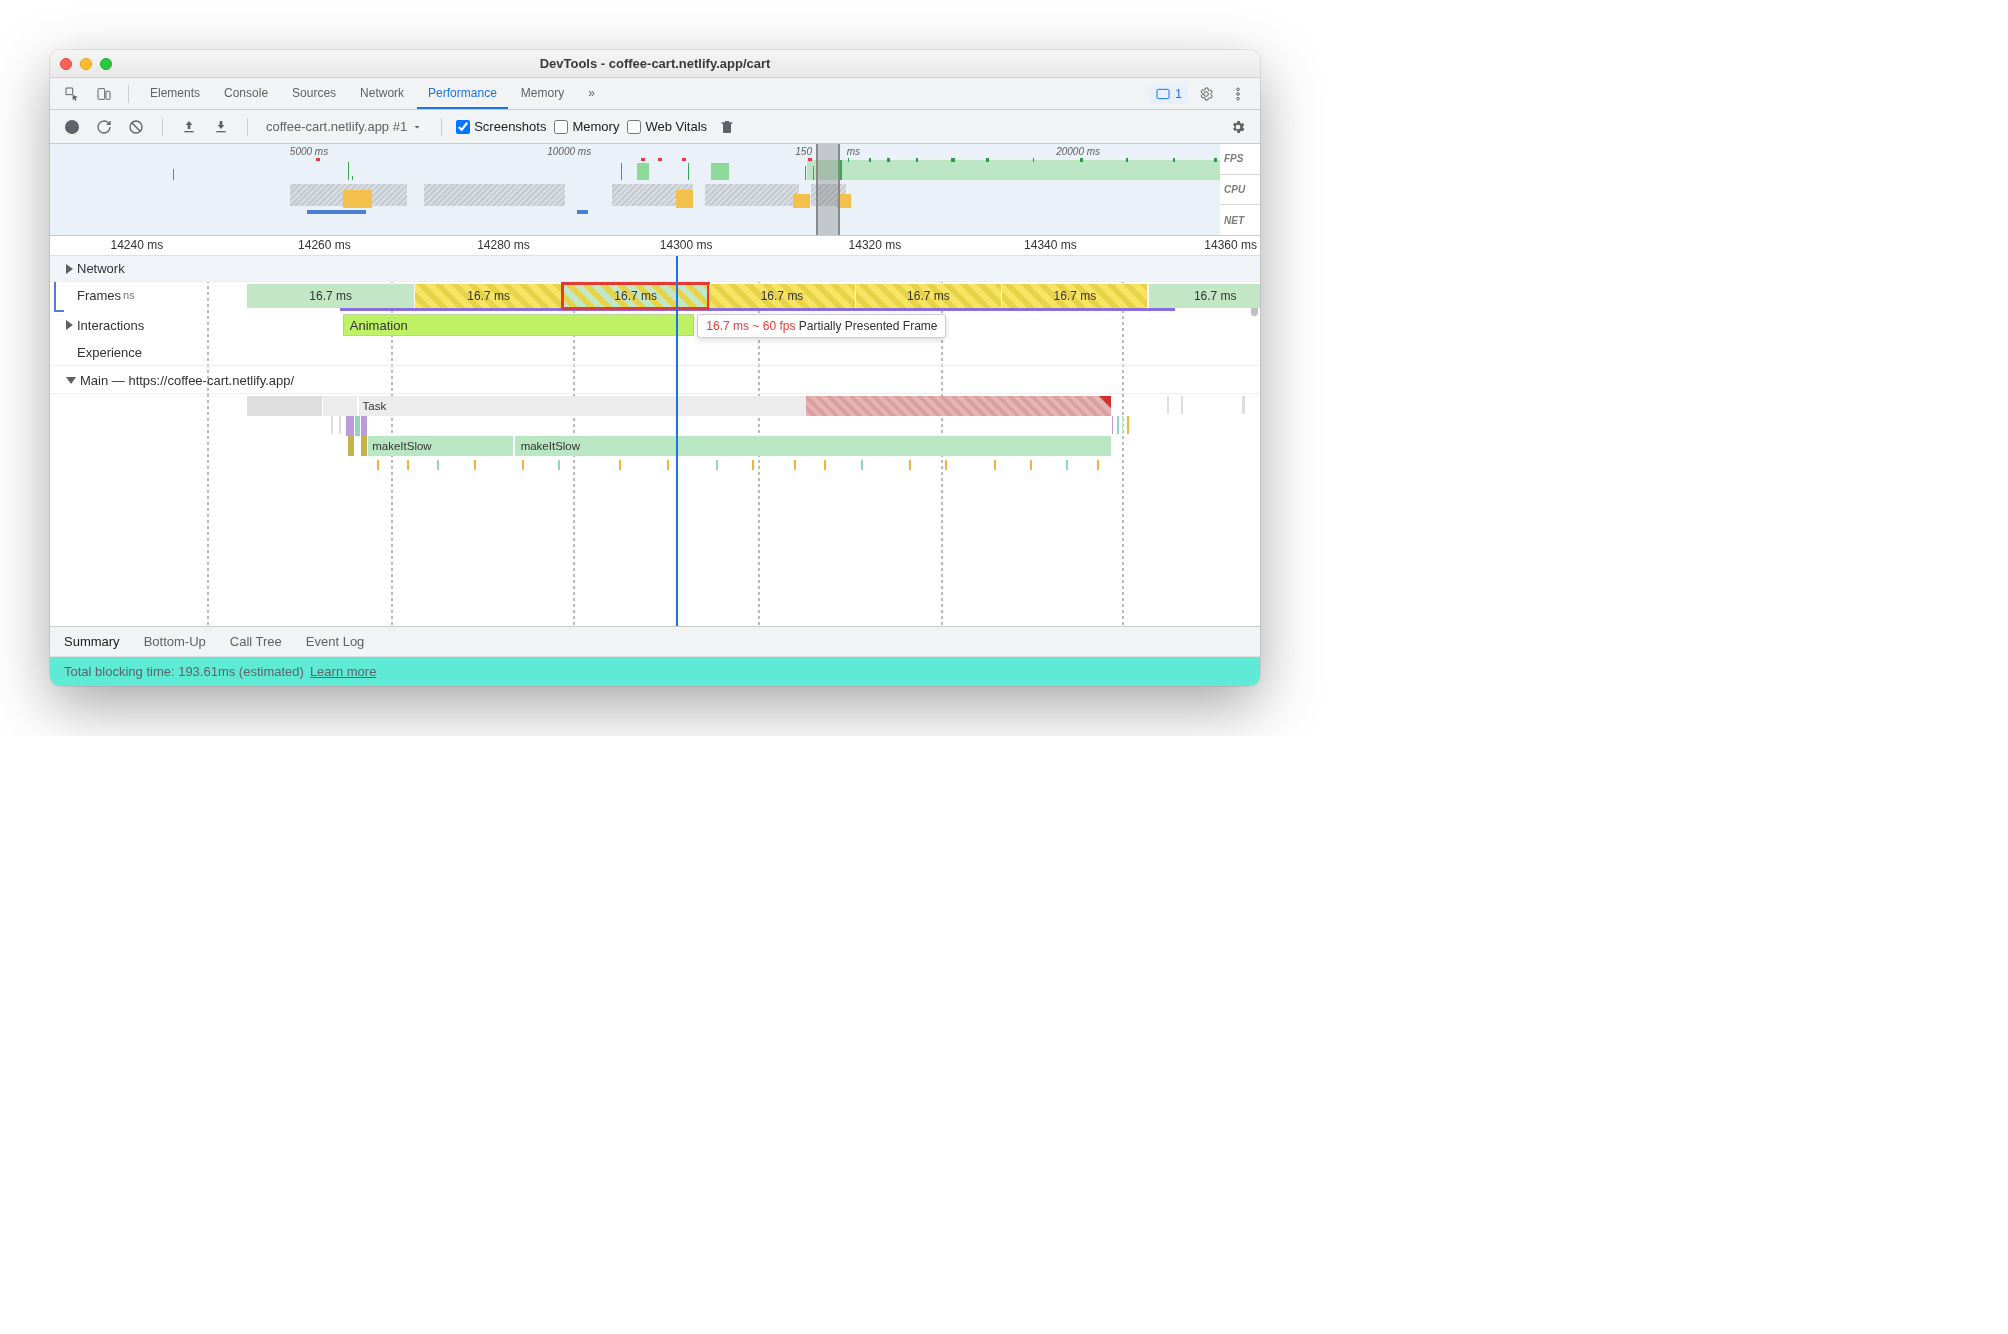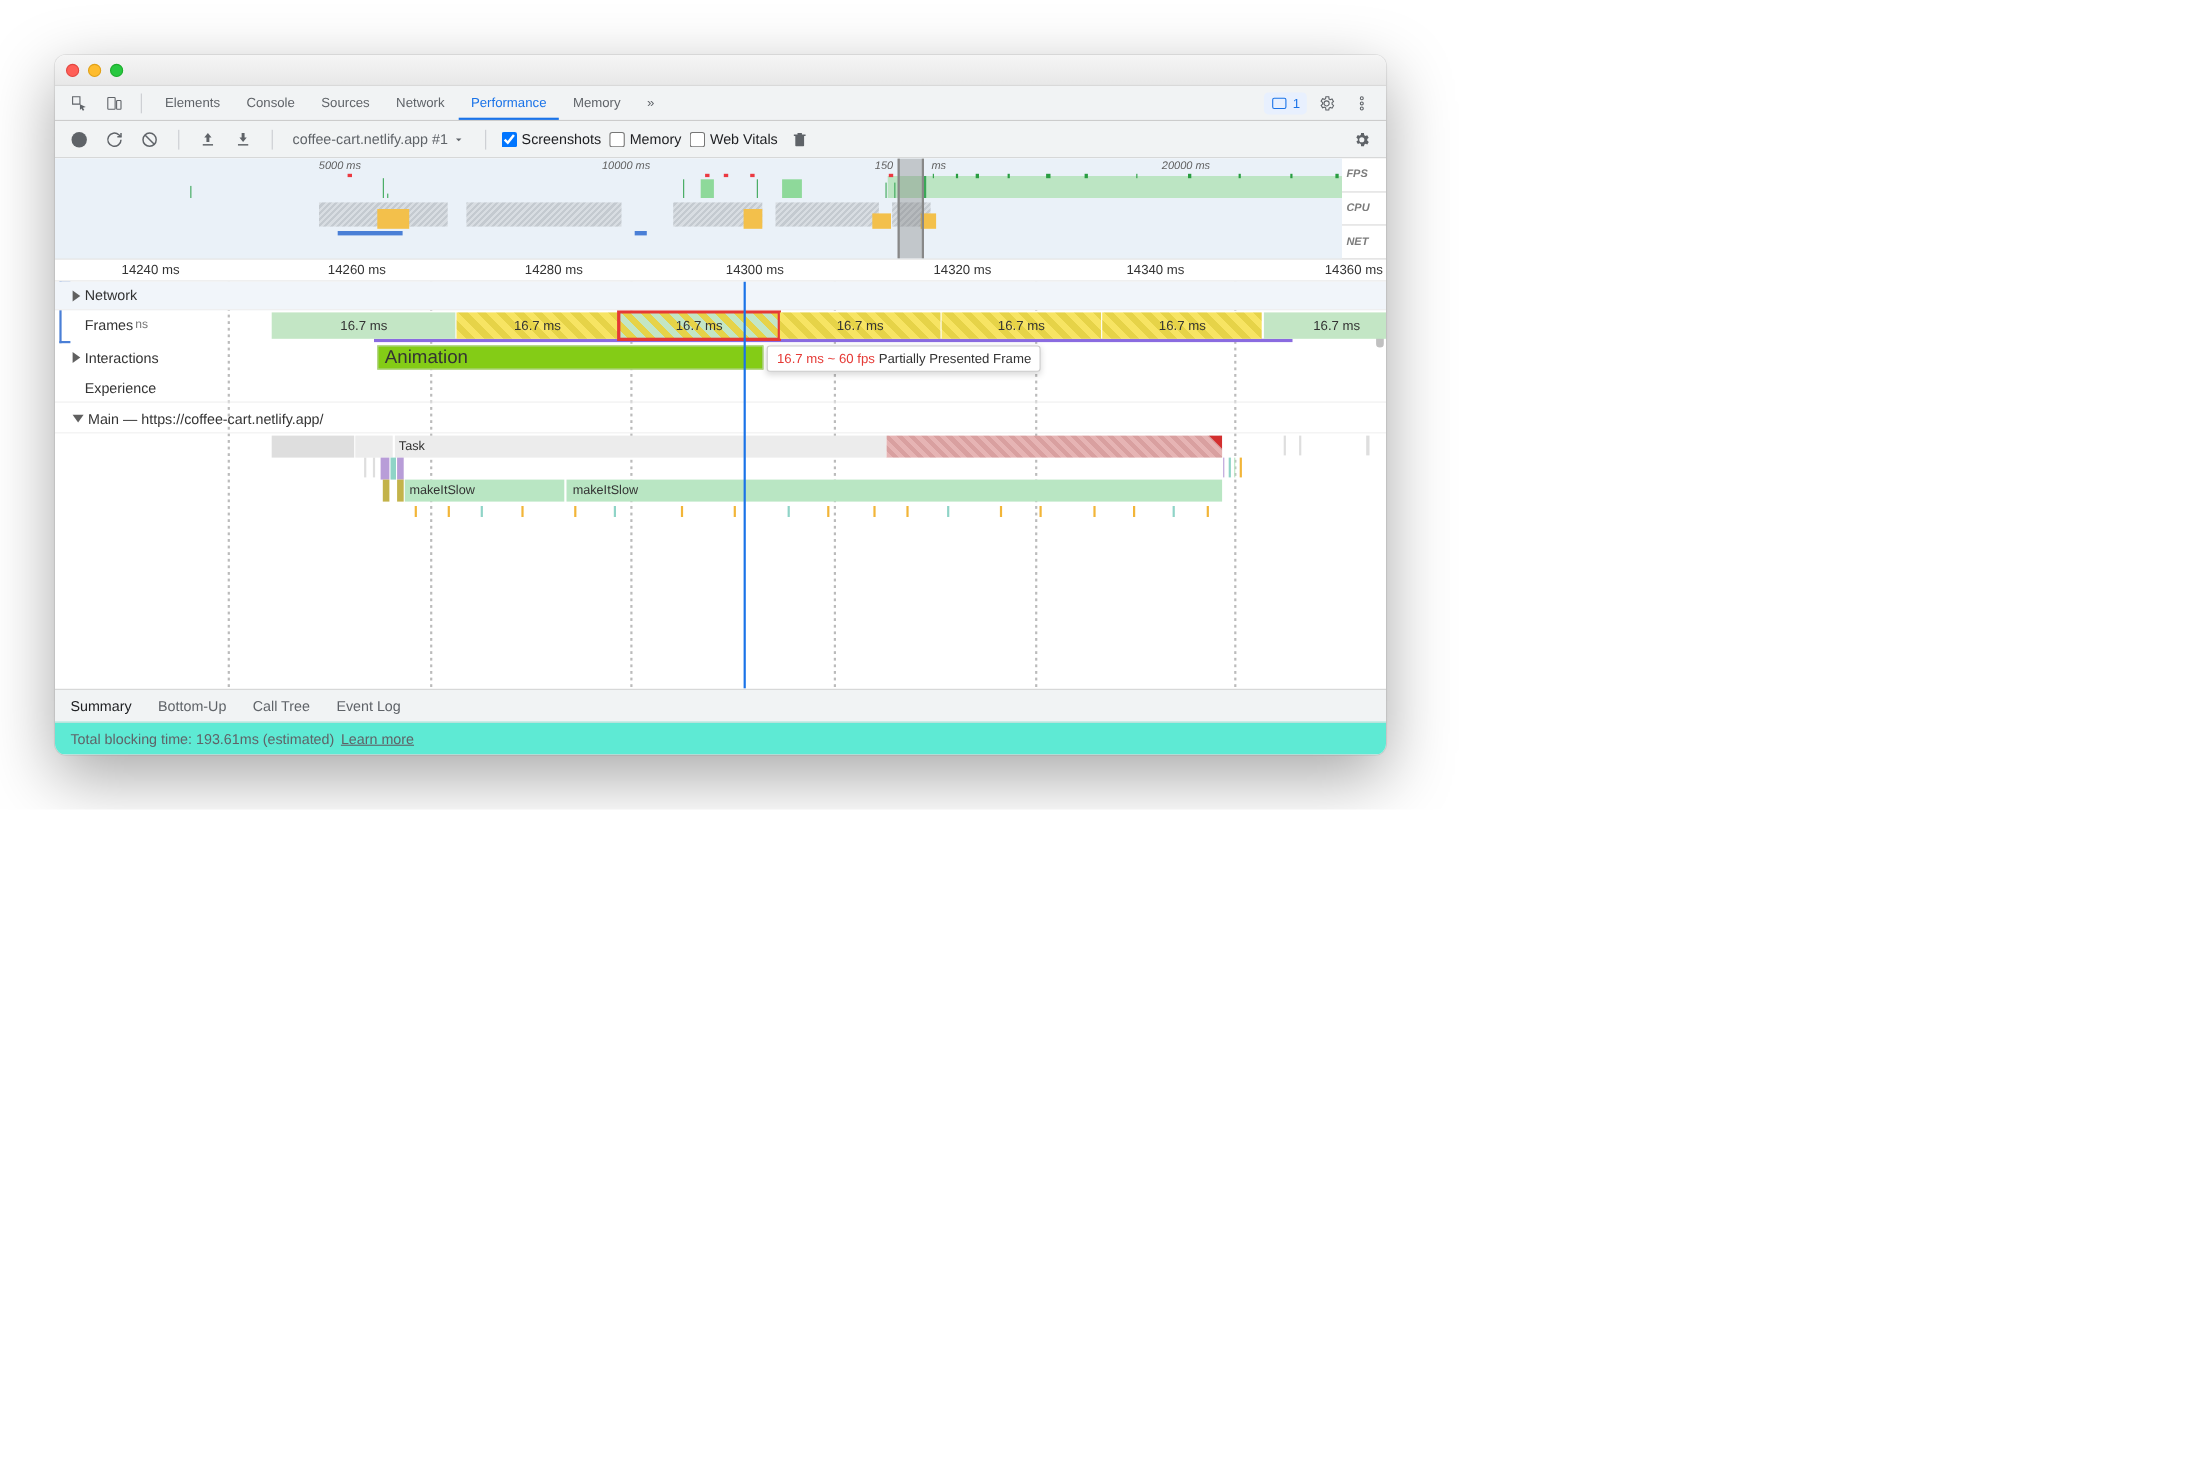--- a/index.html
+++ b/index.html
@@ -57,21 +57,21 @@
 .tri-right { border-width: 5px 0 5px 7px; border-color: transparent transparent transparent #606060; }
 .tri-down { border-width: 7px 5px 0 5px; border-color: #606060 transparent transparent transparent; }
 .frames-area { position: absolute; left: 0; right: 0; top: 26px; height: 28px; z-index: 5; }
 .frame-block { position: absolute; top: 2px; height: 24px; text-align: center; font-size: 12px; color: #333; display: flex; align-items: center; justify-content: center; }
 .frame-green { background: #c3e6c5; }
 .frame-yellow { background: repeating-linear-gradient(45deg,#f7e463,#f7e463 6px,#e6d348 6px,#e6d348 12px); }
 .frame-yellow-green { background: repeating-linear-gradient(45deg,#c3e6c5,#c3e6c5 6px,#e6d348 6px,#e6d348 12px); }
 .frame-selected { outline: 3px solid #e53935; outline-offset: -1px; }
 .purple-bar { position: absolute; top: 52px; height: 3px; background: #8a6be0; }
 .interaction-area { position: absolute; left: 0; right: 0; top: 56px; height: 26px; z-index: 5; display: flex; align-items: center; }
-.anim-block { position: absolute; top: 2px; height: 22px; background: #84cc16; font-size: 17px; color: #333; display: flex; align-items: center; padding-left: 6px; border: 1px solid #b8d49a; }
+.anim-block { position: absolute; top: 2px; height: 22px; background: #bef264; font-size: 13px; color: #333; display: flex; align-items: center; padding-left: 6px; border: 1px solid #b8d49a; }
 .tooltip { position: absolute; background: #fff; border: 1px solid #ccc; border-radius: 3px; padding: 4px 8px; font-size: 12px; color: #333; box-shadow: 0 2px 6px rgba(0,0,0,0.15); z-index: 60; }
 .tooltip .red-t { color: #e53935; font-weight: 500; }
 .flame-area { position: absolute; left: 0; right: 0; top: 140px; height: 200px; }
 .flame-bar { position: absolute; height: 20px; font-size: 11.5px; color: #333; display: flex; align-items: center; padding-left: 4px; overflow: hidden; }
 .c-gray { background: #dedede; }
 .c-gray2 { background: #ececec; }
 .c-red-hatch { background: repeating-linear-gradient(45deg,#e6b4b4,#e6b4b4 4px,#d9a0a0 4px,#d9a0a0 8px); }
 .c-yellow { background: #f2b538; }
 .c-green { background: #b9e6c3; }
 .c-purple { background: #b89dd8; }
@@ -91,20 +91,21 @@
 <body>
 
 <div class="mac-window">
 
   <div class="titlebar">
     <div class="traffic">
       <span class="tl-red"></span>
       <span class="tl-yellow"></span>
       <span class="tl-green"></span>
     </div>
+    <div class="title-text">DevTools - coffee-cart.netlify.app/cart</div>
   </div>
 
   <div class="tabbar">
     <div class="ico-btn">
       <svg viewBox="0 0 24 24">
           <path d="M3 3h10v10H3z"></path>
           <path d="M13 13 L21 17 L17 18 L19 21 L17 22 L15 19 L13 21 Z" fill="currentColor" stroke="none"></path>
         </svg>
     </div>
     <div class="ico-btn">

